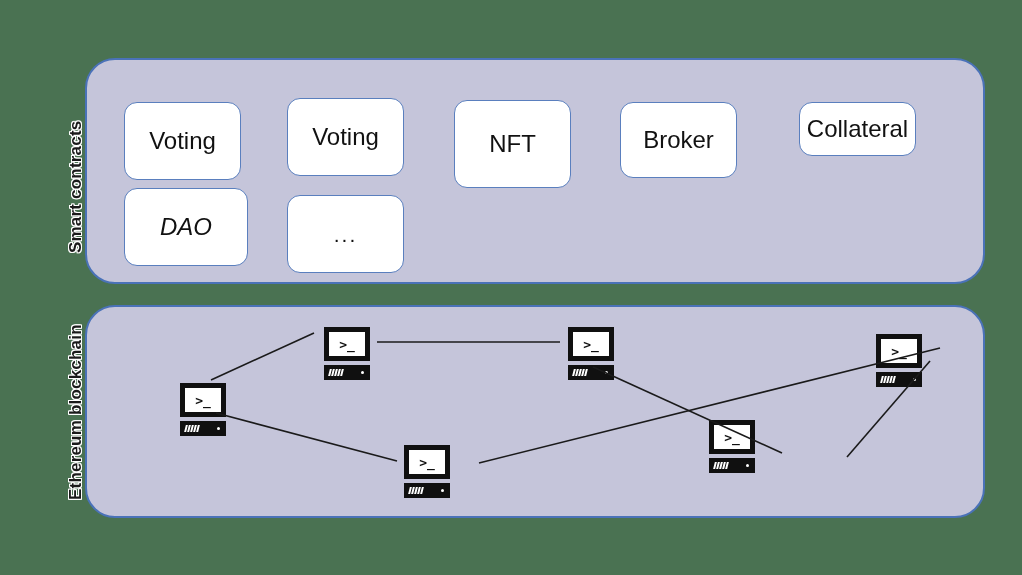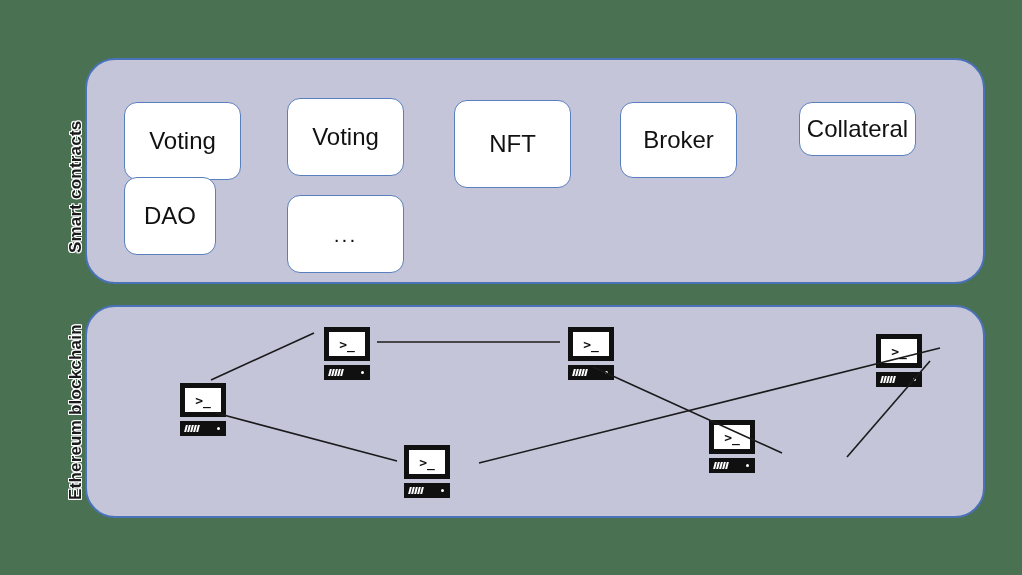--- a/index.html
+++ b/index.html
@@ -164,21 +164,21 @@
 
   <div class="side-label" id="label-ethereum-blockchain">Ethereum blockchain</div>
 
   <div class="panel" id="panel-smart-contracts">
     <div id="contract-boxes">
         <div class="contract-box" style="left: 37px; top: 42px; width: 117px; height: 78px;">Voting</div>
         <div class="contract-box" style="left: 200px; top: 38px; width: 117px; height: 78px;">Voting</div>
         <div class="contract-box" style="left: 367px; top: 40px; width: 117px; height: 88px;">NFT</div>
         <div class="contract-box" style="left: 533px; top: 42px; width: 117px; height: 76px;">Broker</div>
         <div class="contract-box" style="left: 712px; top: 42px; width: 117px; height: 54px;">Collateral</div>
-        <div class="contract-box" style="left: 37px; top: 117px; width: 92px; height: 78px;">DAO</div>
+        <div class="contract-box" style="left: 37px; top: 128px; width: 124px; height: 78px; font-style: italic;">DAO</div>
         <div class="contract-box ellipsis" style="left: 200px; top: 135px; width: 117px; height: 78px;">...</div>
       </div>
   </div>
 
   <div class="panel" id="panel-ethereum-blockchain">
     <div id="network-nodes">
         <div class="node" style="left: 93px; top: 76px;">
           <div class="monitor">
             <div class="prompt">&gt;_</div>
           </div>

